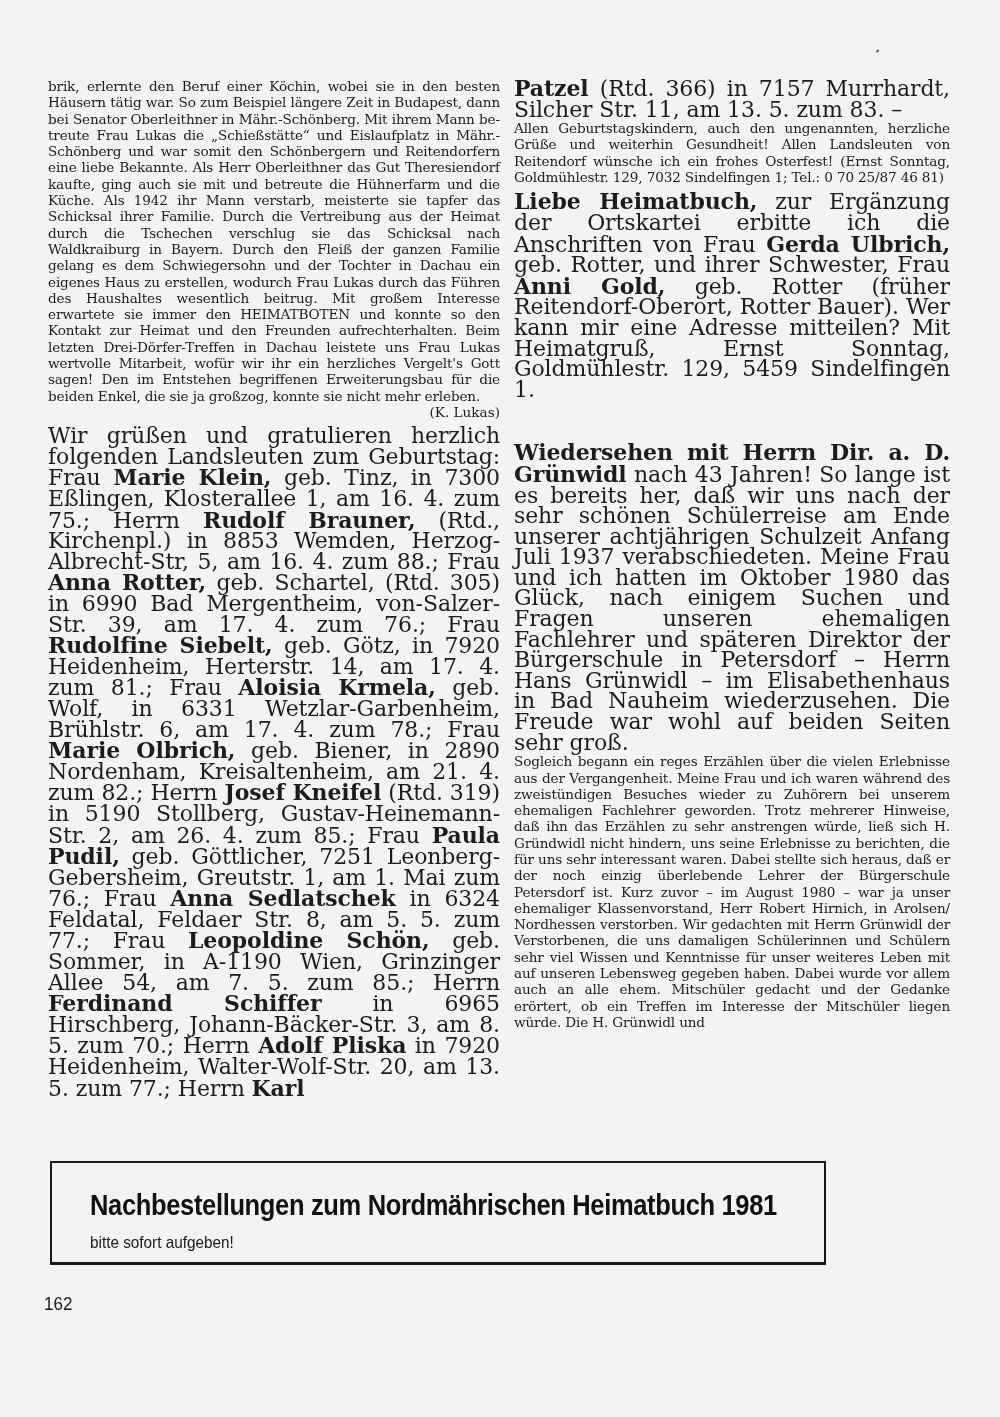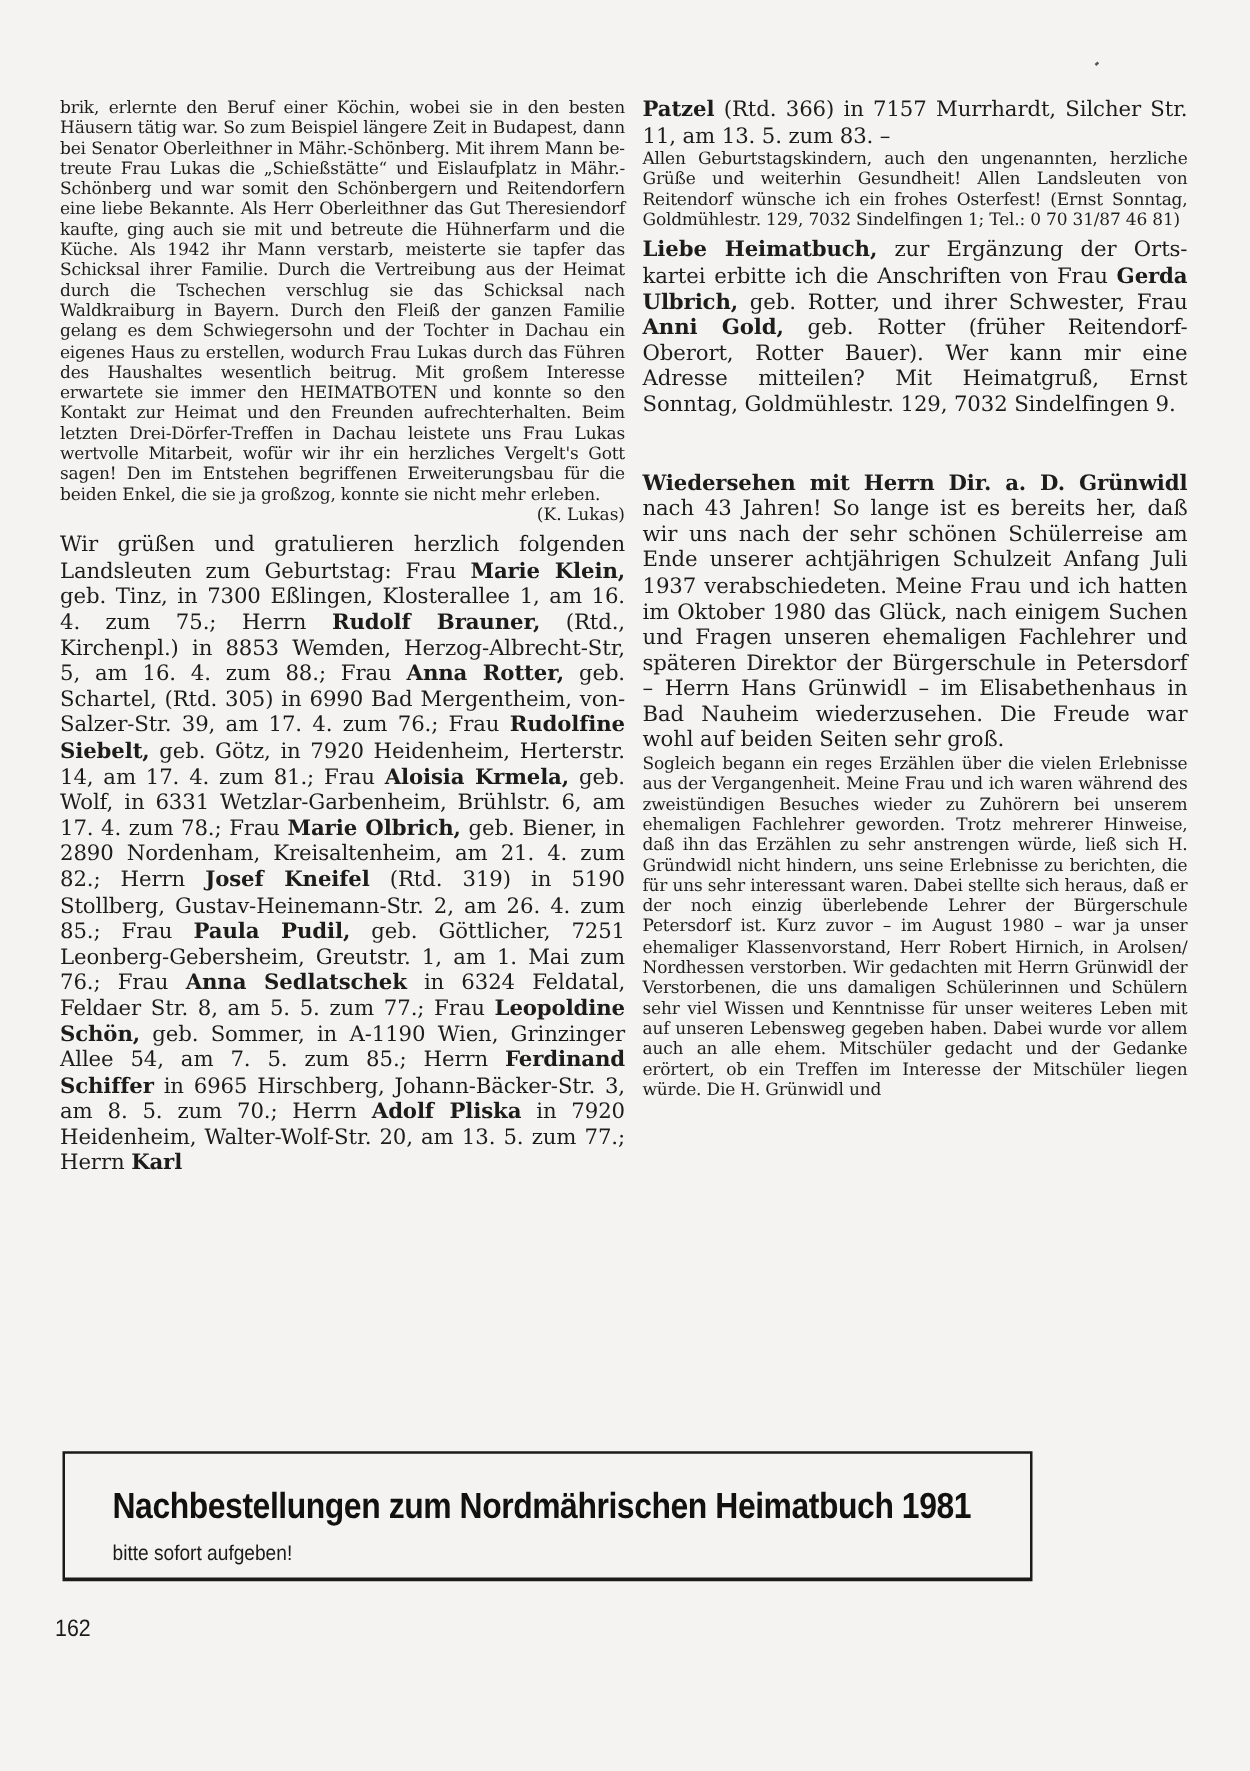--- a/index.html
+++ b/index.html
@@ -15,21 +15,21 @@
     position: absolute;
     top: 78px;
     width: 452px;
     text-align: justify;
     hyphens: manual;
   }
   .col-left { left: 48px; }
   .col-right { left: 514px; width: 436px; }
   p { margin: 0; }
   .small { font-size: 13.6px; line-height: 16.3px; letter-spacing: -0.15px; }
-  .large { font-size: 17px; line-height: 20.6px; letter-spacing: -0.1px; }
+  .large { font-size: 22px; line-height: 20.6px; letter-spacing: -0.1px; }
   .sig { text-align: right; font-size: 13.6px; line-height: 16.3px; }
   b { font-weight: bold; }
   .gap-s { height: 6px; }
   .gap-l { height: 42px; }
   .ad-box {
     position: absolute;
     left: 50px; top: 1161px;
     width: 776px; height: 104px;
     border: 2px solid #1a1a1a;
     border-bottom-width: 3px;
@@ -78,23 +78,23 @@
     <p class="sig">(K. Lukas)</p>
   </section>
   <div class="gap-s"></div>
   <section>
     <p class="large" id="birthday-para"><span>Wir grüßen und gratulieren herzlich folgen­den Landsleuten zum Geburtstag: Frau </span><b>Marie Klein,</b><span> geb. Tinz, in 7300 Eßlingen, Klo­sterallee 1, am 16. 4. zum 75.; Herrn </span><b>Rudolf Brauner,</b><span> (Rtd., Kirchenpl.) in 8853 Wemden, Herzog-Albrecht-Str, 5, am 16. 4. zum 88.; Frau </span><b>Anna Rotter,</b><span> geb. Schartel, (Rtd. 305) in 6990 Bad Mergentheim, von-Salzer-Str. 39, am 17. 4. zum 76.; Frau </span><b>Rudolfine Siebelt,</b><span> geb. Götz, in 7920 Heidenheim, Herterstr. 14, am 17. 4. zum 81.; Frau </span><b>Aloisia Krmela,</b><span> geb. Wolf, in 6331 Wetzlar-Garbenheim, Brühlstr. 6, am 17. 4. zum 78.; Frau </span><b>Marie Olbrich,</b><span> geb. Biener, in 2890 Nordenham, Kreisaltenheim, am 21. 4. zum 82.; Herrn </span><b>Josef Kneifel</b><span> (Rtd. 319) in 5190 Stollberg, Gustav-Heine­mann-Str. 2, am 26. 4. zum 85.; Frau </span><b>Paula Pudil,</b><span> geb. Göttlicher, 7251 Leonberg-Ge­bersheim, Greutstr. 1, am 1. Mai zum 76.; Frau </span><b>Anna Sedlatschek</b><span> in 6324 Feldatal, Feldaer Str. 8, am 5. 5. zum 77.; Frau </span><b>Leopoldine Schön,</b><span> geb. Sommer, in A-1190 Wien, Grin­zinger Allee 54, am 7. 5. zum 85.; Herrn </span><b>Ferdinand Schiffer</b><span> in 6965 Hirschberg, Jo­hann-Bäcker-Str. 3, am 8. 5. zum 70.; Herrn </span><b>Adolf Pliska</b><span> in 7920 Heidenheim, Walter-Wolf-Str. 20, am 13. 5. zum 77.; Herrn </span><b>Karl</b><span></span></p>
   </section>
 </div>
 
 <div class="col col-right">
   <p class="large"><b>Patzel</b><span> (Rtd. 366) in 7157 Murrhardt, Silcher Str. 11, am 13. 5. zum 83. –</span></p>
-  <p class="small">Allen Geburtstagskindern, auch den ungenannten, herzliche Grüße und weiterhin Gesundheit! Allen Landsleuten von Reitendorf wünsche ich ein frohes Osterfest! (Ernst Sonntag, Goldmühlestr. 129, 7032 Sindelfingen 1; Tel.: 0 70 31/87 46 81)</p>
+  <p class="small">Allen Geburtstagskindern, auch den ungenannten, herzliche Grüße und weiterhin Gesundheit! Allen Landsleuten von Reitendorf wünsche ich ein frohes Osterfest! (Ernst Sonntag, Goldmühlestr. 129, 7032 Sindelfingen 1; Tel.: 0 70 25/87 46 81)</p>
   <div class="gap-s"></div>
-  <p class="large"><b>Liebe Heimatbuch,</b><span> zur Ergänzung der Orts­kartei erbitte ich die Anschriften von Frau </span><b>Gerda Ulbrich,</b><span> geb. Rotter, und ihrer Schwe­ster, Frau </span><b>Anni Gold,</b><span> geb. Rotter (früher Reitendorf-Oberort, Rotter Bauer). Wer kann mir eine Adresse mitteilen? Mit Heimatgruß, Ernst Sonntag, Goldmühlestr. 129, 7032 Sin­delfingen 9.</span></p>
+  <p class="large"><b>Liebe Heimatbuch,</b><span> zur Ergänzung der Orts­kartei erbitte ich die Anschriften von Frau </span><b>Gerda Ulbrich,</b><span> geb. Rotter, und ihrer Schwe­ster, Frau </span><b>Anni Gold,</b><span> geb. Rotter (früher Reitendorf-Oberort, Rotter Bauer). Wer kann mir eine Adresse mitteilen? Mit Heimatgruß, Ernst Sonntag, Goldmühlestr. 129, 5459 Sin­delfingen 1.</span></p>
   <div class="gap-l"></div>
   <section>
     <p class="large"><b>Wiedersehen mit Herrn Dir. a. D. Grünwidl</b><span> nach 43 Jahren! So lange ist es bereits her, daß wir uns nach der sehr schönen Schüler­reise am Ende unserer achtjährigen Schulzeit Anfang Juli 1937 verabschiedeten. Meine Frau und ich hatten im Oktober 1980 das Glück, nach einigem Suchen und Fragen unseren ehemaligen Fachlehrer und späte­ren Direktor der Bürgerschule in Petersdorf – Herrn Hans Grünwidl – im Elisabethenhaus in Bad Nauheim wiederzusehen. Die Freude war wohl auf beiden Seiten sehr groß.</span></p>
     <p class="small">Sogleich begann ein reges Erzählen über die vielen Erlebnisse aus der Vergangenheit. Meine Frau und ich waren während des zweistündigen Besuches wieder zu Zuhörern bei unserem ehemaligen Fach­lehrer geworden. Trotz mehrerer Hinweise, daß ihn das Erzählen zu sehr anstrengen würde, ließ sich H. Gründwidl nicht hindern, uns seine Erlebnisse zu berichten, die für uns sehr interessant waren. Dabei stellte sich heraus, daß er der noch einzig überle­bende Lehrer der Bürgerschule Petersdorf ist. Kurz zuvor – im August 1980 – war ja unser ehemaliger Klassenvorstand, Herr Robert Hirnich, in Arolsen/ Nordhessen verstorben. Wir gedachten mit Herrn Grünwidl der Verstorbenen, die uns damaligen Schülerinnen und Schülern sehr viel Wissen und Kenntnisse für unser weiteres Leben mit auf unse­ren Lebensweg gegeben haben. Dabei wurde vor allem auch an alle ehem. Mitschüler gedacht und der Gedanke erörtert, ob ein Treffen im Interesse der Mitschüler liegen würde. Die H. Grünwidl und</p>
   </section>
 </div>
 
 <div class="ad-box">
   <div class="ad-title">Nachbestellungen zum Nordmährischen Heimatbuch 1981</div>
   <div class="ad-sub">bitte sofort aufgeben!</div>

